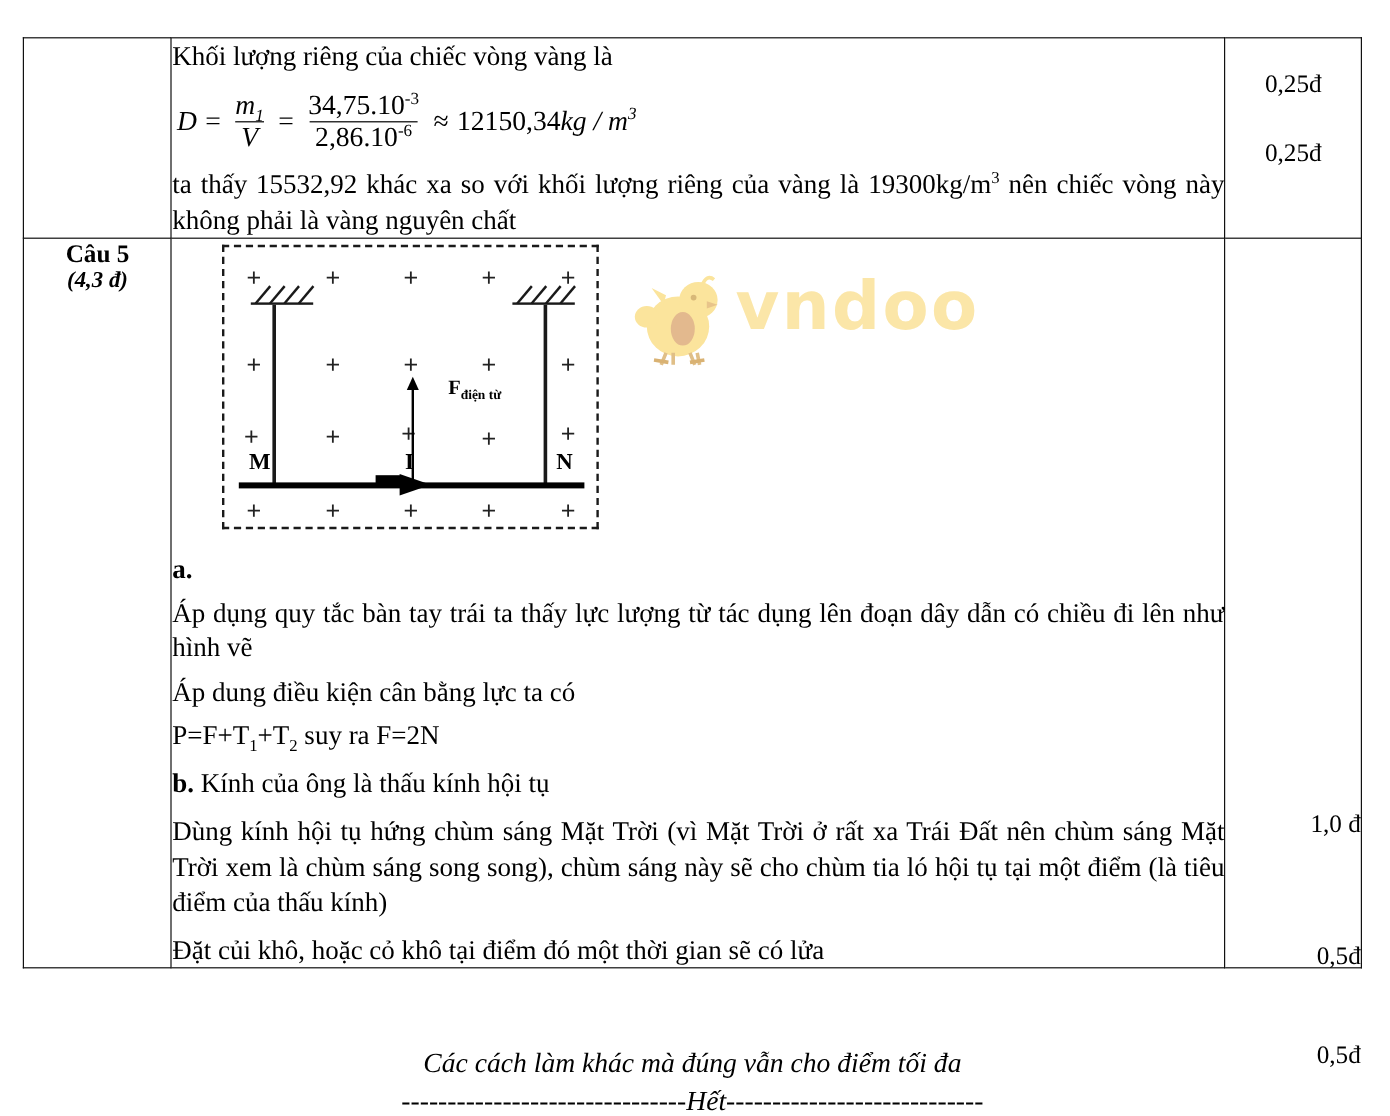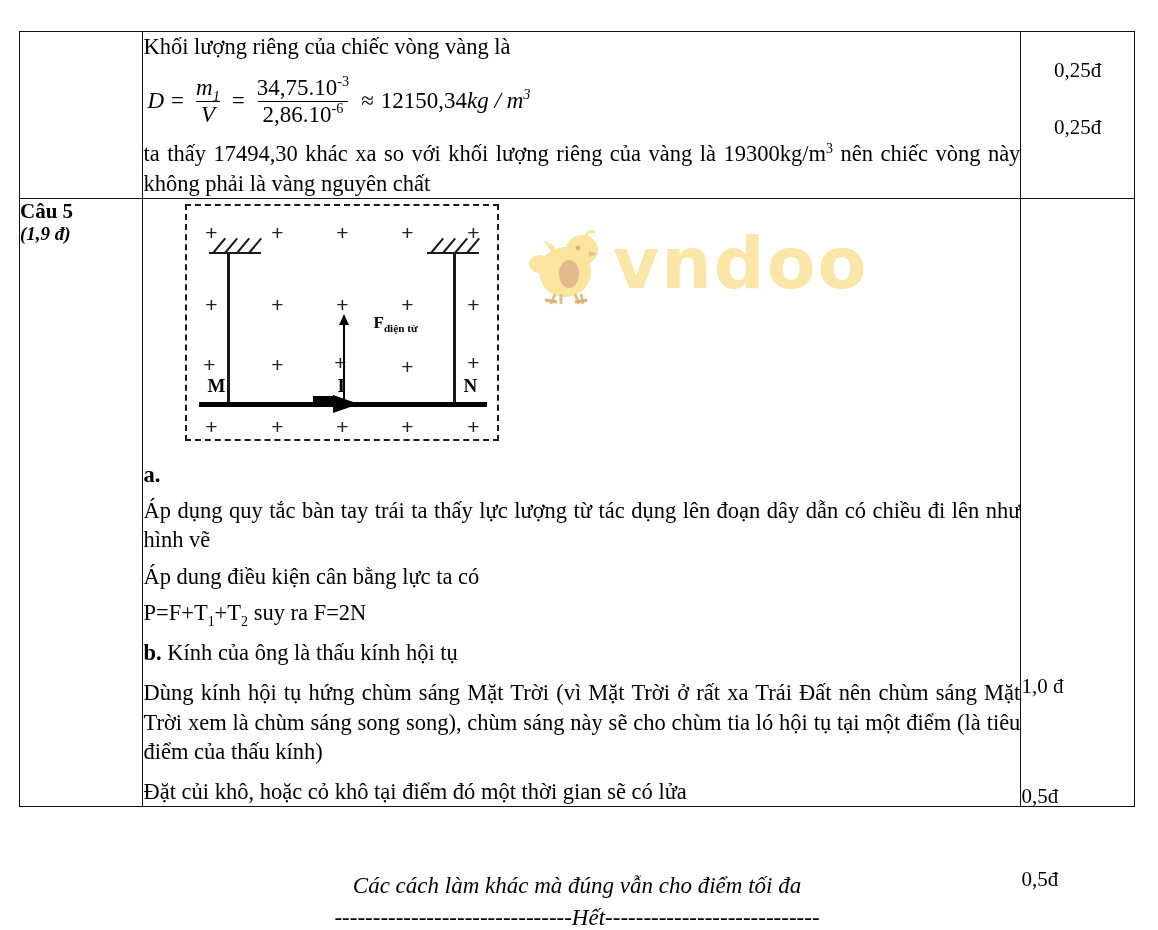--- a/index.html
+++ b/index.html
@@ -25,21 +25,21 @@
     height: 112px;
     z-index: 0;
     pointer-events: none;
   }
   .wm-text {
     position: absolute;
     left: 88px;
     top: 6px;
     font-family: "DejaVu Sans", sans-serif;
     font-weight: 700;
-    font-size: 71px;
+    font-size: 56px;
     letter-spacing: 2px;
     color: #fbe6a8;
     line-height: 1;
   }
   .wm-chick {
     position: absolute;
     left: 0px;
     top: 2px;
     width: 86px;
     height: 86px;
@@ -57,20 +57,21 @@
   .doc-table td {
     border: 1px solid #111111;
     vertical-align: top;
     padding: 0;
   }
   .col-label  { width: 123px; }
   .col-body   { width: 880px; }
   .col-score  { width: 113px; }
 
   .label-cell {
+    text-align: center;
     vertical-align: middle;
   }
   .label-main {
     font-weight: bold;
     font-size: 21px;
     line-height: 1.15;
   }
   .label-sub {
     font-weight: bold;
     font-style: italic;
@@ -116,21 +117,21 @@
     line-height: 1.05;
   }
   .frac .num { padding: 0 5px 1px 5px; text-align: right; }
   .frac .den { padding: 1px 5px 0 5px; border-top: 1.4px solid #000; }
 
   
   .score-row1 { padding-top: 26px; font-size: 21px; }
   .score-row2 { padding-top: 32px; font-size: 21px; }
 
   .score-stack { position: relative; height: 100%; }
-  .score-abs { position: absolute; width: 100%; text-align: left; font-size: 21px; }
+  .score-abs { position: absolute; width: 100%; text-align: right; font-size: 21px; }
 
   
   .diagram-wrap {
     position: relative;
     width: 320px;
     height: 245px;
     margin: 5px 0 0 42px;
   }
   .diagram-box {
     position: absolute;
@@ -276,33 +277,33 @@
         <span class="op">=</span>
         <span class="frac">
           <span class="num"><span>34,75.10</span><sup>-3</sup></span>
           <span class="den"><span>2,86.10</span><sup>-6</sup></span>
         </span>
         <span class="op">≈</span>
         <span>12150,34</span>
         <span class="it"><span>kg / m</span><sup>3</sup></span>
       </div>
 
-      <p class="txt txt-just gap-sm"><span>ta thấy 17494,30 khác xa so với khối lượng riêng của vàng là 19300kg/m</span><sup>3</sup><span> nên chiếc vòng này không phải là vàng nguyên chất</span></p>
+      <p class="txt txt-just gap-sm"><span>ta thấy 15532,92 khác xa so với khối lượng riêng của vàng là 19300kg/m</span><sup>3</sup><span> nên chiếc vòng này không phải là vàng nguyên chất</span></p>
 
     </td>
     <td class="col-score score-cell">
       <div class="score-row1">0,25đ</div>
       <div class="score-row2">0,25đ</div>
     </td>
   </tr>
 
   <tr>
     <td class="col-label label-cell">
       <div class="label-main">Câu 5</div>
-      <div class="label-sub">(1,9 đ)</div>
+      <div class="label-sub">(4,3 đ)</div>
     </td>
     <td class="col-body body-cell">
 
       <div class="diagram-wrap">
         <div class="diagram-box"></div>
 
         <span class="plus" style="left:26px;  top:28px;">+</span>
         <span class="plus" style="left:92px;  top:28px;">+</span>
         <span class="plus" style="left:157px; top:28px;">+</span>
         <span class="plus" style="left:222px; top:28px;">+</span>

